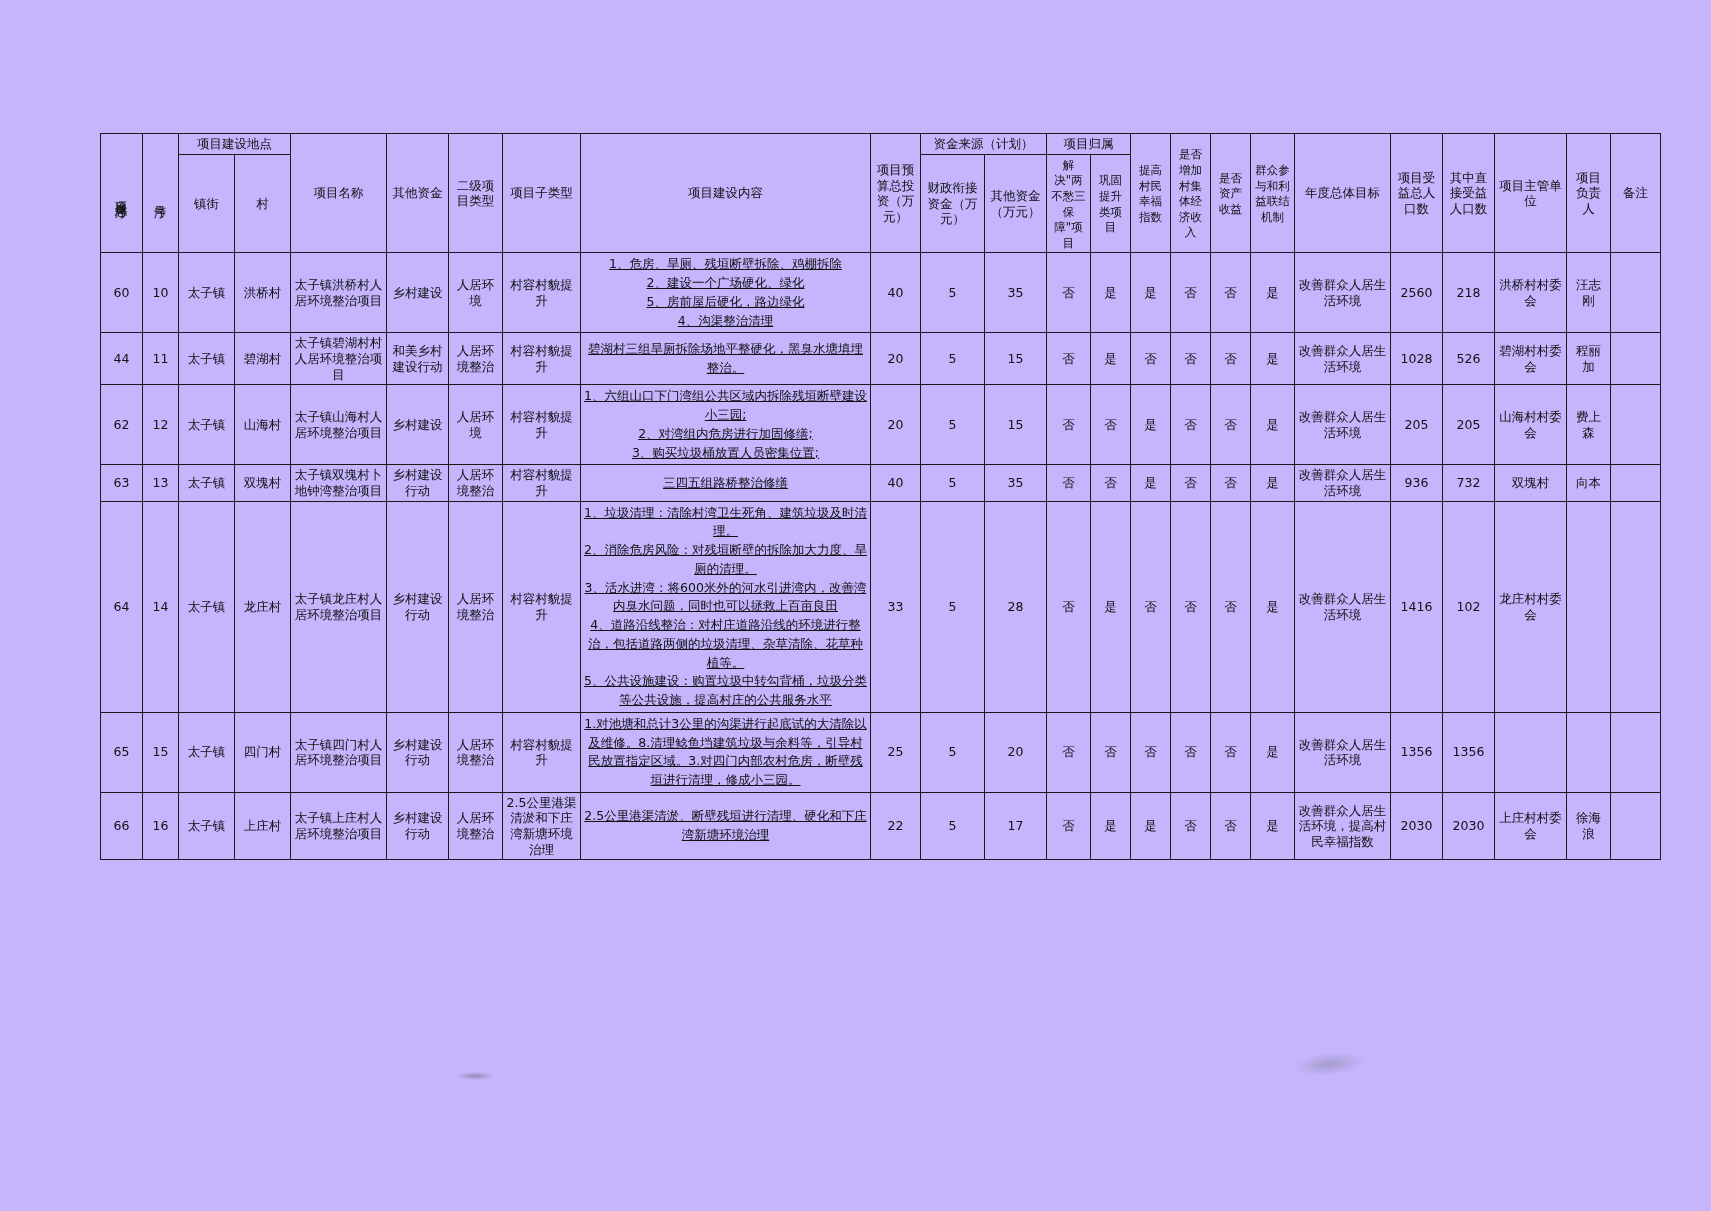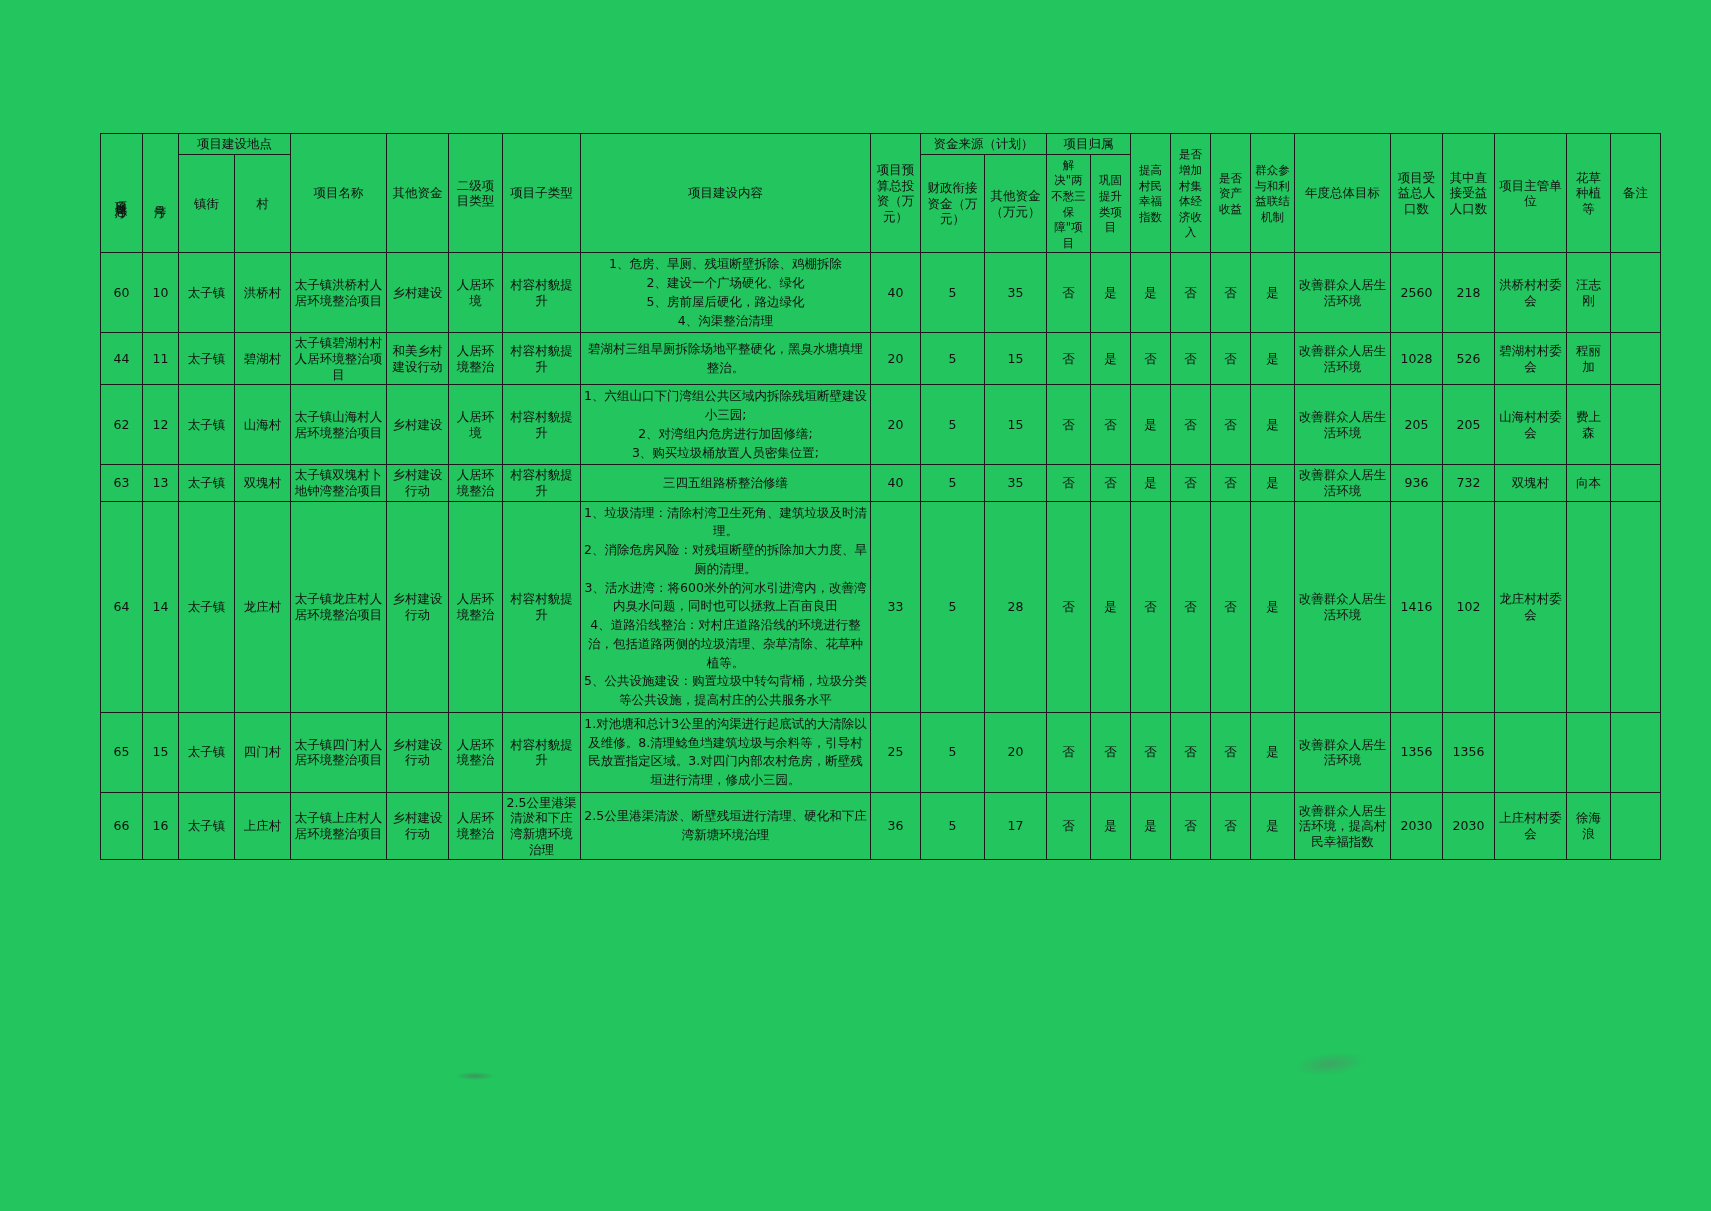--- a/index.html
+++ b/index.html
@@ -12,21 +12,21 @@
     height: 1211px;
     position: relative;
     font-family: "DejaVu Sans", "Liberation Sans", sans-serif;
     color: #111;
     overflow: hidden;
   }
   
   .page {
     position: absolute;
     inset: 0;
-    background: #22c55e;
+    background: #c4b5fd;
   }
   .sheet {
     position: absolute;
     left: 100px;
     top: 133px;
     width: 1505px;
   }
   table.grid {
     border-collapse: collapse;
     table-layout: fixed;
@@ -57,20 +57,21 @@
     height: 88px;
   }
   .content-cell {
     text-align: left;
     padding: 6px 7px;
     line-height: 1.5;
     font-size: 12.5px;
   }
   .content-cell .line {
     display: block;
+    text-decoration: underline;
   }
   .small {
     font-size: 11.5px;
   }
   
   col.c-xuhao0 { width: 42px; }
   col.c-xuhao1 { width: 36px; }
   col.c-zhen   { width: 56px; }
   col.c-cun    { width: 56px; }
   col.c-name   { width: 96px; }
@@ -198,21 +199,21 @@
           <th rowspan="2" class="hdr-cell">
             <span>项目受益总人口数</span>
           </th>
           <th rowspan="2" class="hdr-cell">
             <span>其中直接受益人口数</span>
           </th>
           <th rowspan="2" class="hdr-cell">
             <span>项目主管单位</span>
           </th>
           <th rowspan="2" class="hdr-cell">
-            <span>花草种植等</span>
+            <span>项目负责人</span>
           </th>
           <th rowspan="2" class="hdr-cell">
             <span>备注</span>
           </th>
         </tr>
         <tr>
           <th><span>镇街</span></th>
           <th><span>村</span></th>
           <th><span>财政衔接资金（万元）</span></th>
           <th><span>其他资金（万元）</span></th>
@@ -403,21 +404,21 @@
             <td>16</td>
             <td>太子镇</td>
             <td>上庄村</td>
             <td>太子镇上庄村人居环境整治项目</td>
             <td>乡村建设行动</td>
             <td>人居环境整治</td>
             <td>2.5公里港渠清淤和下庄湾新塘环境治理</td>
             <td class="content-cell">
               <span class="line">2.5公里港渠清淤、断壁残垣进行清理、硬化和下庄湾新塘环境治理</span>
             </td>
-            <td>36</td>
+            <td>22</td>
             <td>5</td>
             <td>17</td>
             <td>否</td>
             <td>是</td>
             <td>是</td>
             <td>否</td>
             <td>否</td>
             <td>是</td>
             <td>改善群众人居生活环境，提高村民幸福指数</td>
             <td>2030</td>

